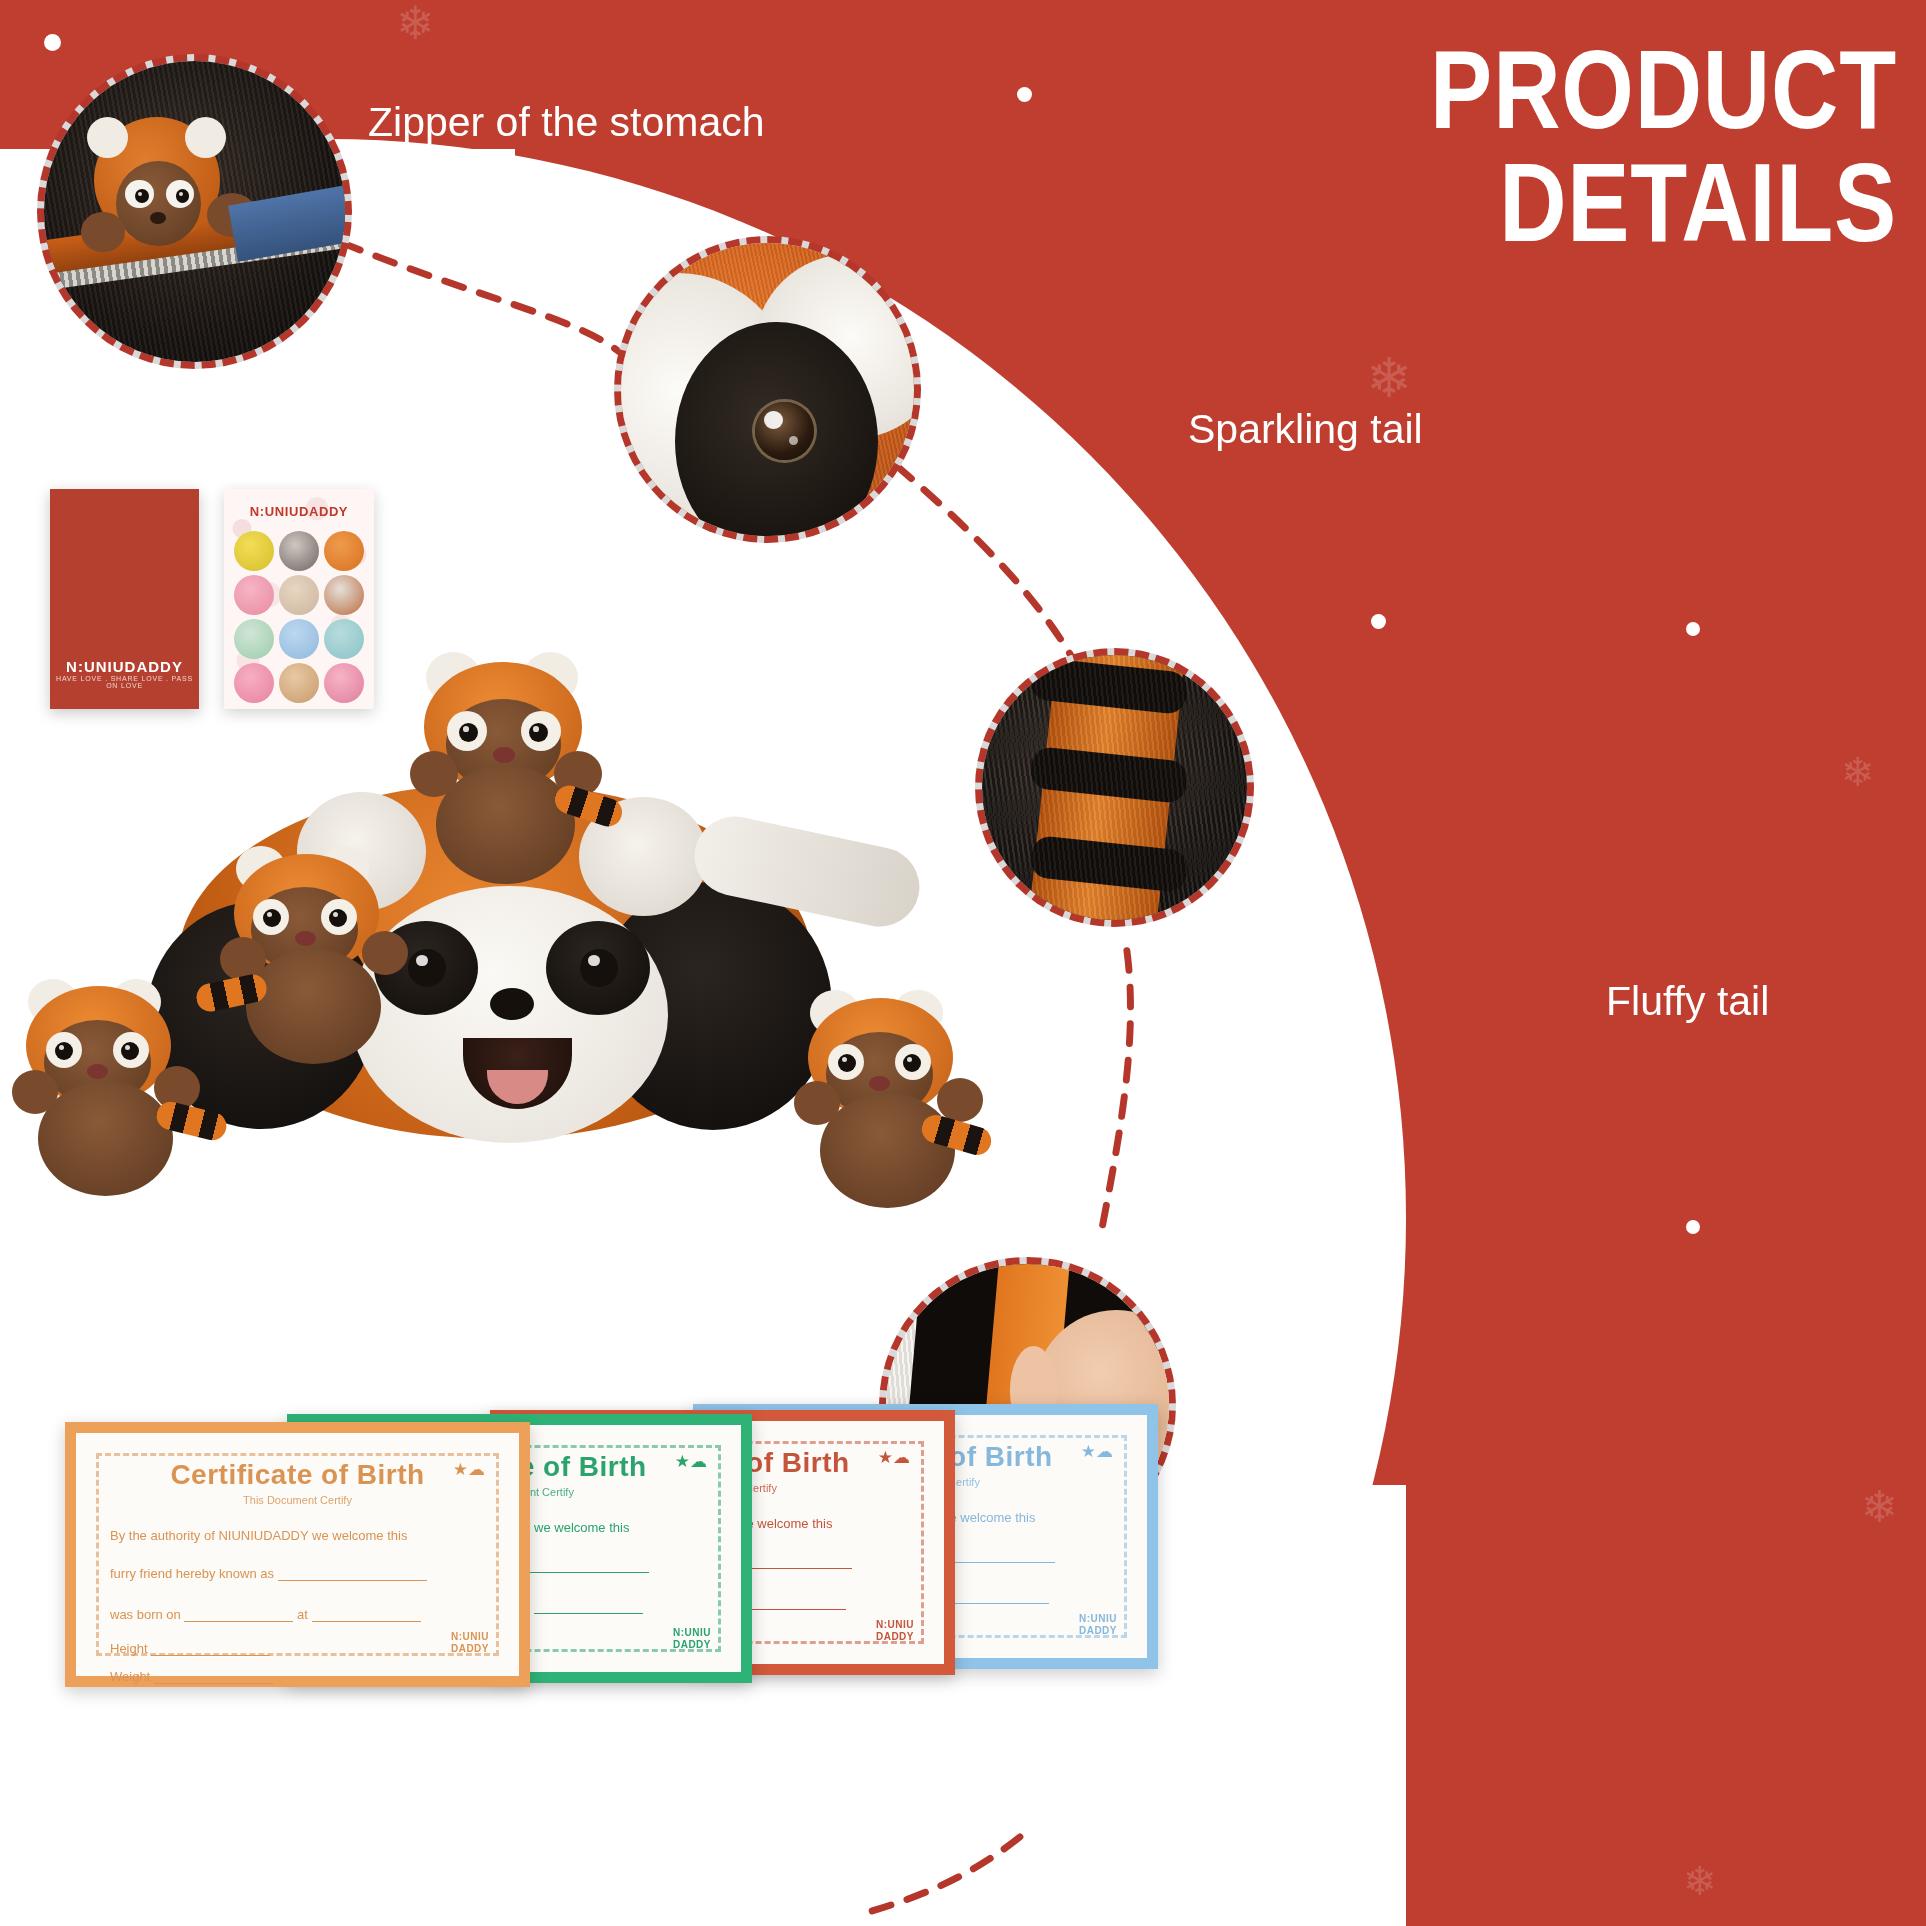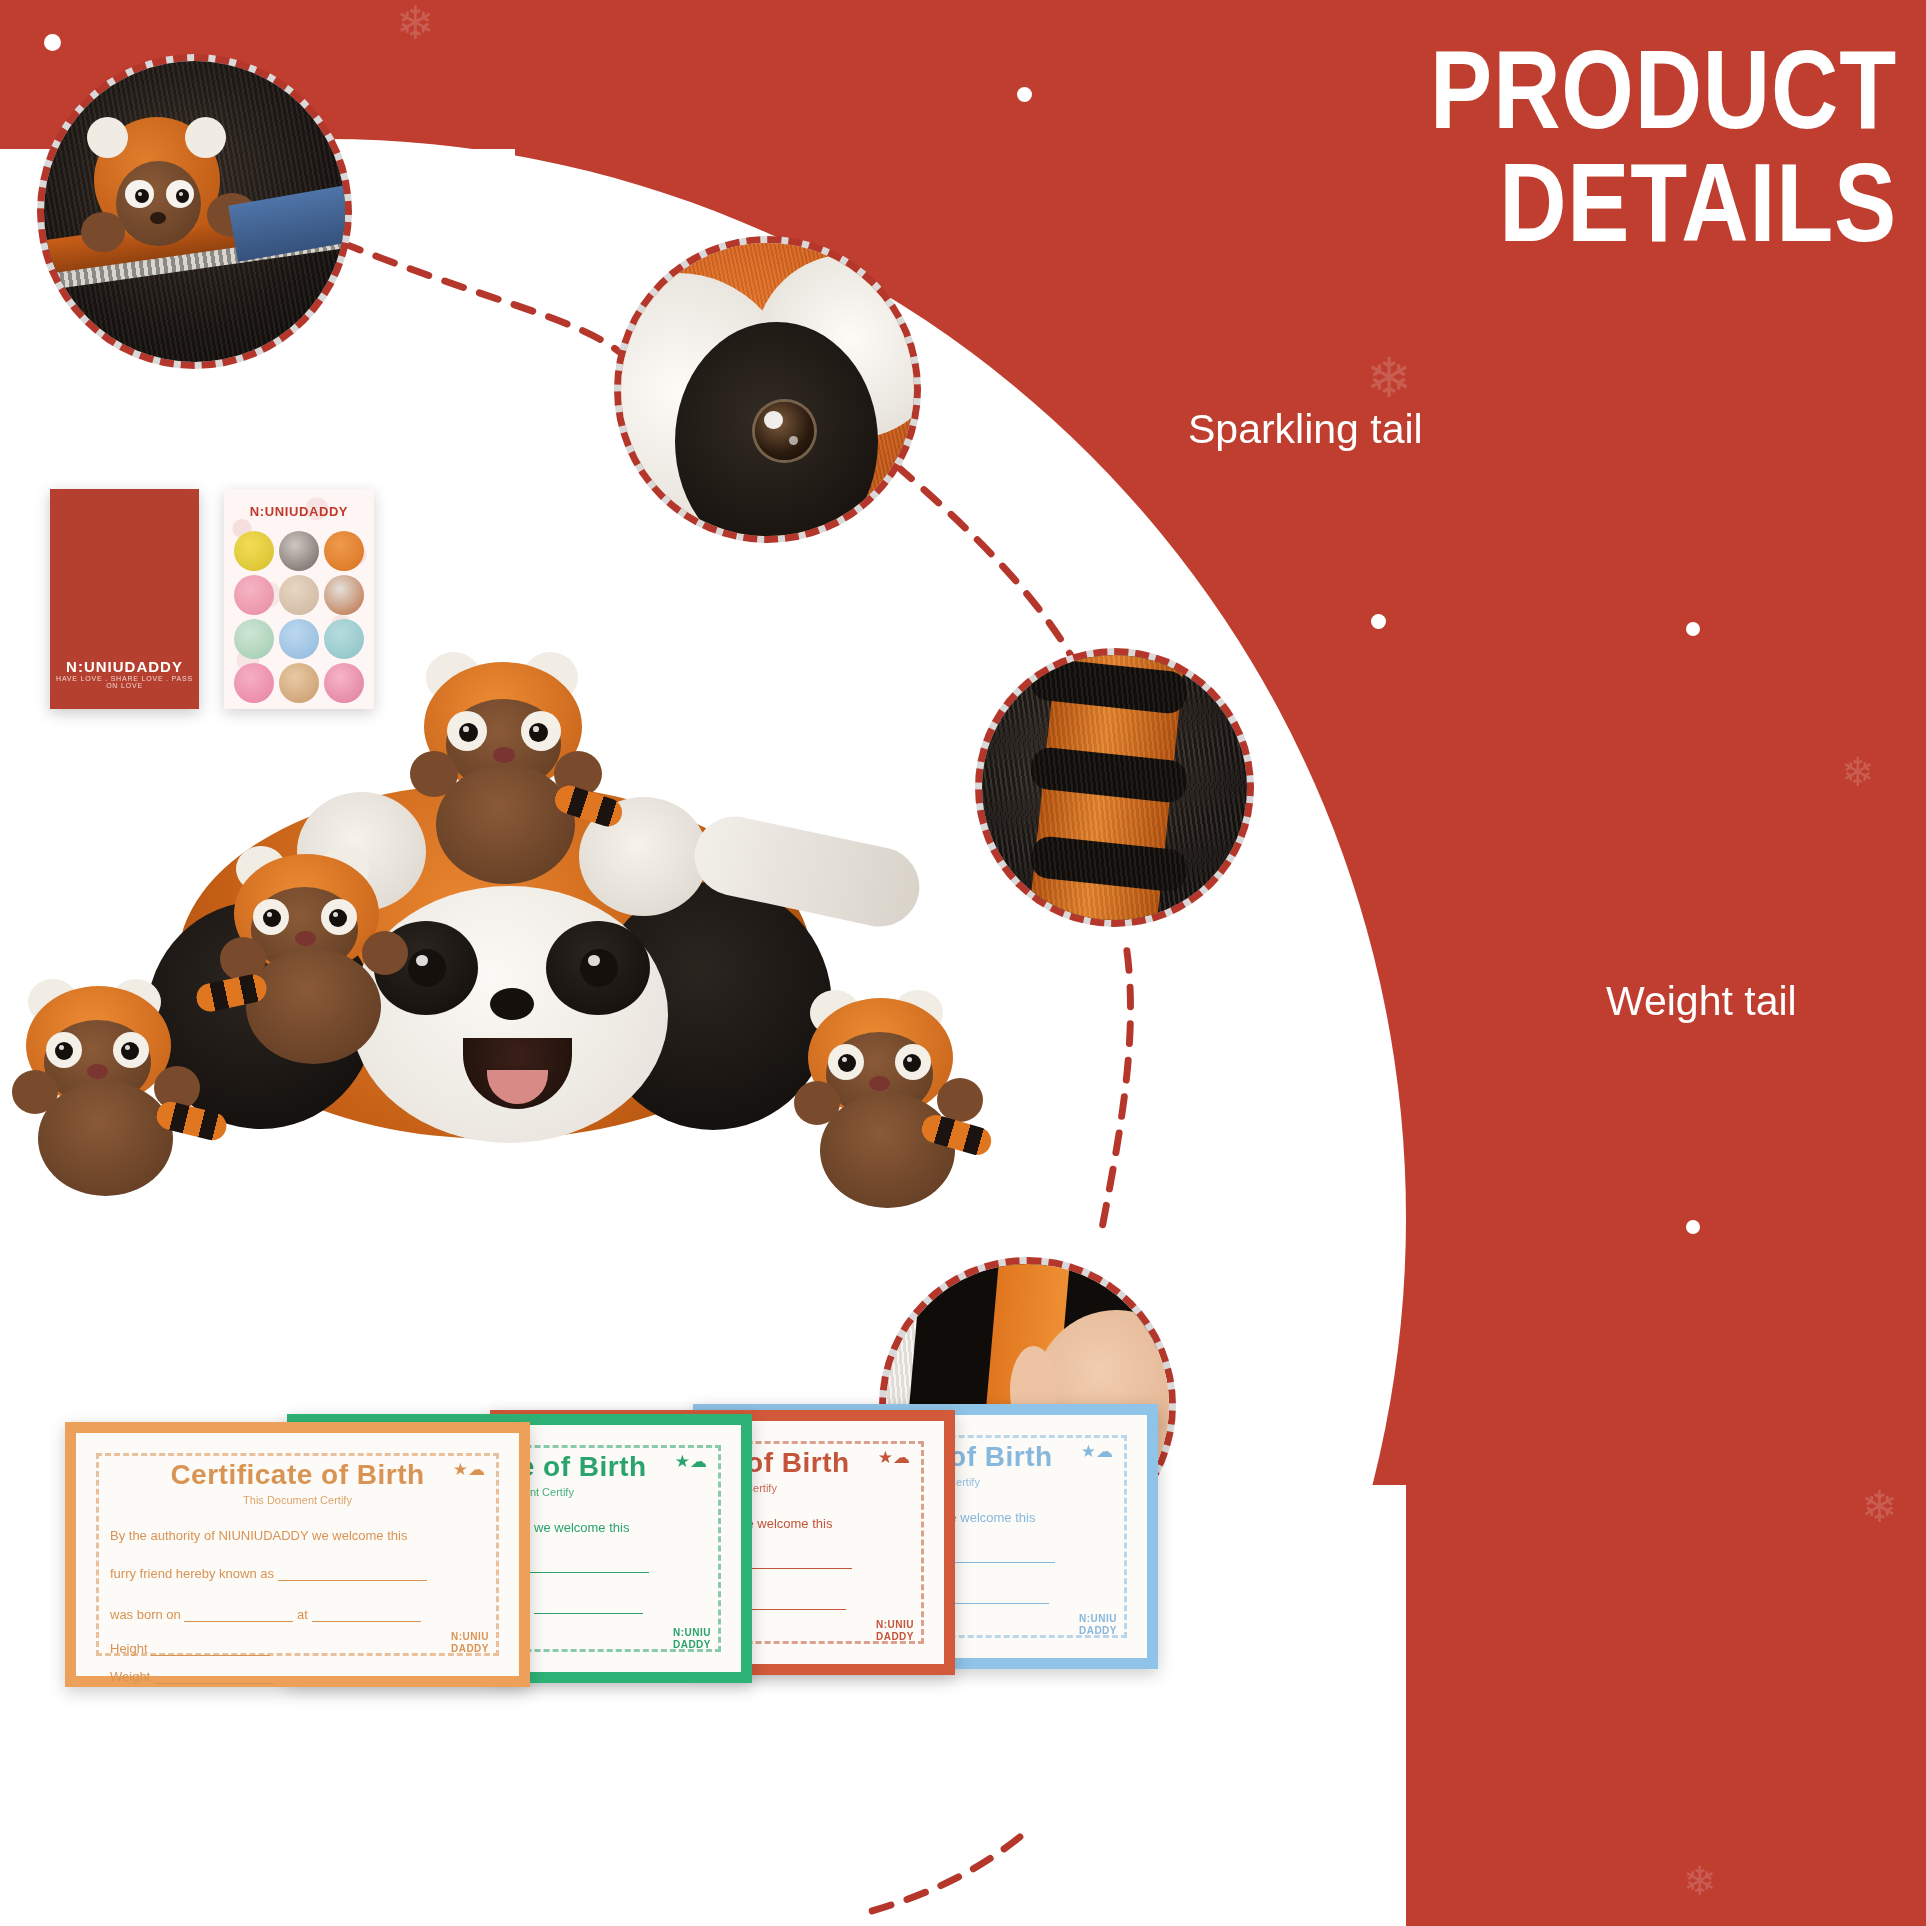--- a/index.html
+++ b/index.html
@@ -188,22 +188,23 @@
     <path d="M1138,960 C 1150,1050 1130,1150 1112,1245" fill="none" stroke="#b5372b" stroke-width="7" stroke-dasharray="20 17" stroke-linecap="round"></path>
     <path d="M1095,1300 C 1070,1420 1040,1540 1080,1620" fill="none" stroke="#b5372b" stroke-width="7" stroke-dasharray="20 17" stroke-linecap="round"></path>
     <path d="M1030,1855 C 980,1895 930,1915 880,1930" fill="none" stroke="#b5372b" stroke-width="7" stroke-dasharray="20 17" stroke-linecap="round"></path>
   </svg>
 
   <div class="title">
     <span>PRODUCT</span>
     <span class="l2">DETAILS</span>
   </div>
 
+  <div class="flabel" style="left:368px;top:99px;">Zipper of the stomach</div>
   <div class="flabel" style="left:1188px;top:406px;">Sparkling tail</div>
-  <div class="flabel" style="left:1606px;top:978px;">Weight tail</div>
+  <div class="flabel" style="left:1606px;top:978px;">Fluffy tail</div>
 
   <div class="bubble" style="left:37px;top:54px;width:315px;height:315px;">
     <div class="inner fur-black">
 
       <div class="shape" style="left:-12%;top:52%;width:130%;height:12%;background:linear-gradient(180deg,#c95f18,#8d3f0e);transform:rotate(-8deg);"></div>
       <div class="shape" style="left:-12%;top:63%;width:130%;height:5%;background:repeating-linear-gradient(90deg,#d9d6d0 0 4px,#8b8983 4px 8px);transform:rotate(-8deg);"></div>
 
       <div class="shape r50" style="left:18%;top:20%;width:40%;height:40%;background:radial-gradient(circle at 40% 35%,#e07d2c,#b6520f);"></div>
       <div class="shape r50" style="left:25%;top:34%;width:27%;height:27%;background:radial-gradient(circle at 40% 35%,#8a5a38,#5d3a21);"></div>
       <div class="shape r50" style="left:28%;top:40%;width:9%;height:9%;background:#f6f3ee;"></div>

